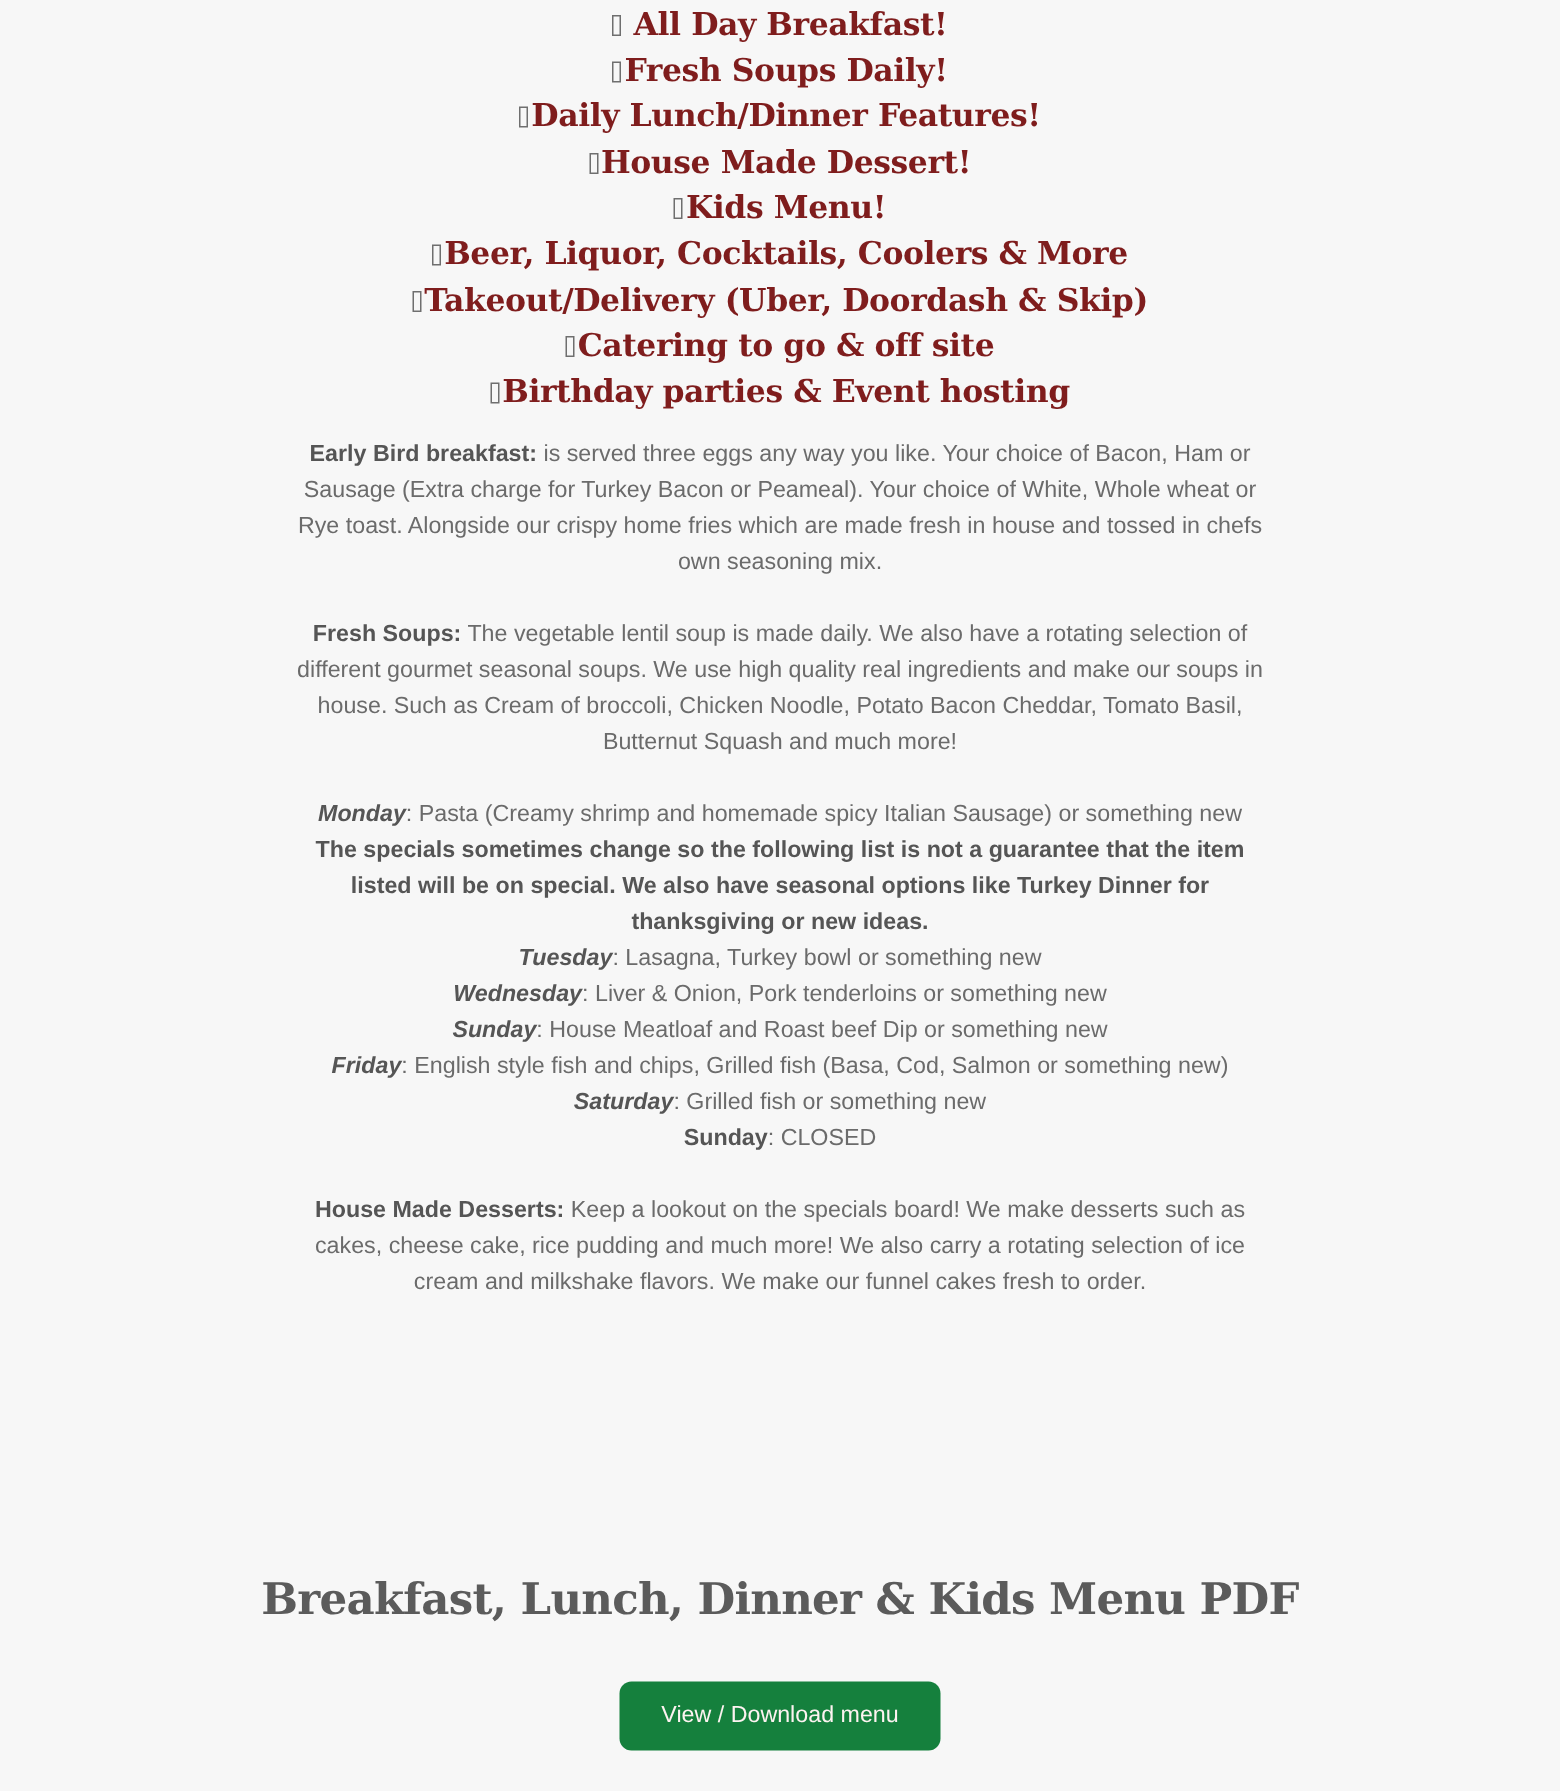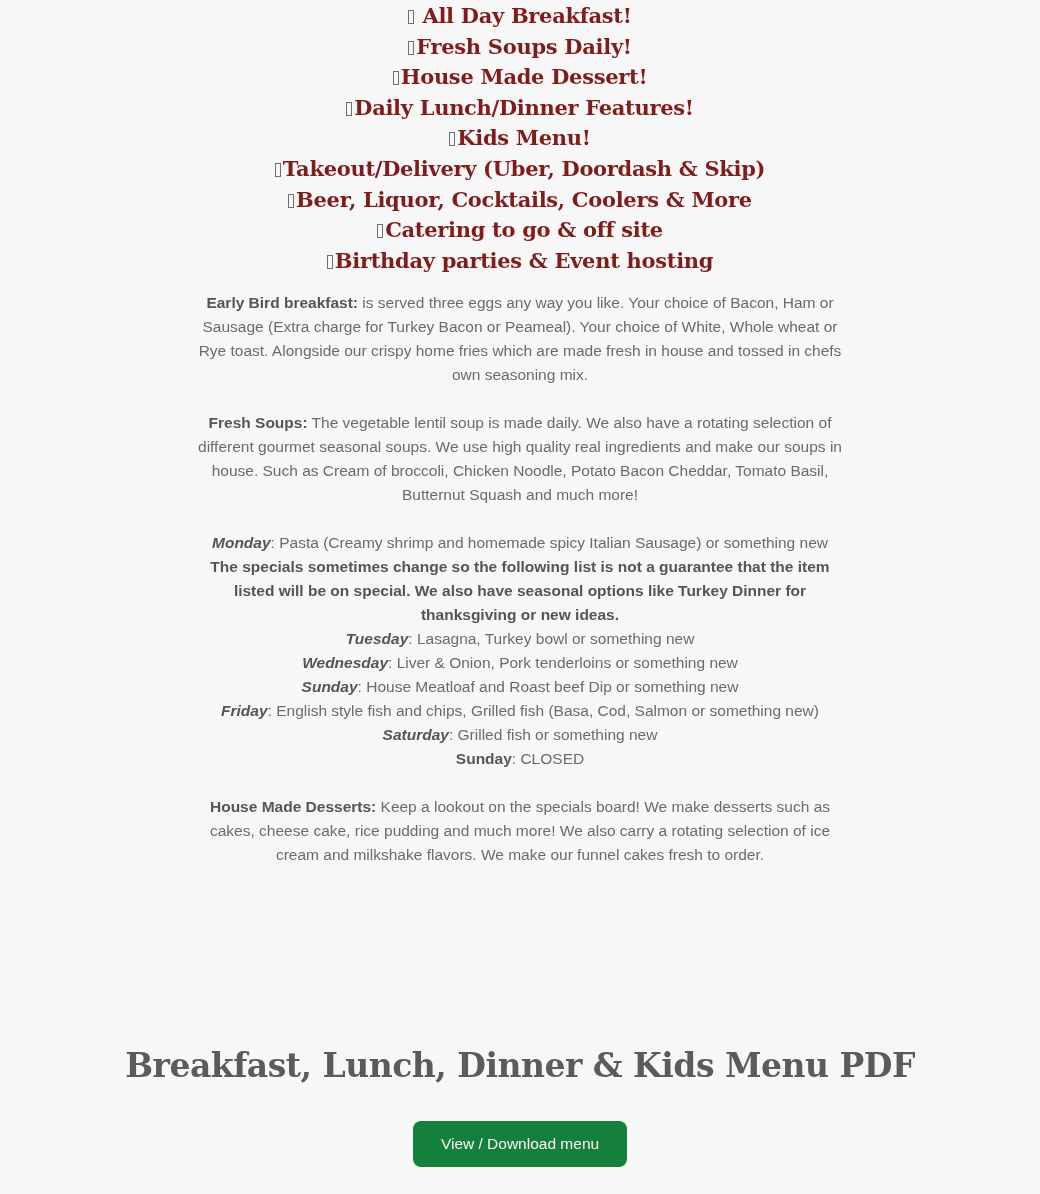--- a/index.html
+++ b/index.html
@@ -54,21 +54,21 @@
   }
   .it { font-style: italic; }
   .body-text { color: #6b6b6b; }
 
   
   .pdf-title {
     margin: 181px 0 0 0;
     text-align: center;
     font-family: "DejaVu Serif", serif;
     font-weight: 700;
-    font-size: 33px;
+    font-size: 29px;
     line-height: 36px;
     letter-spacing: -0.5px;
     color: #5b5b5b;
   }
   .button-row {
     text-align: center;
     margin-top: 37px;
   }
   .download-btn {
     display: inline-block;
@@ -84,25 +84,25 @@
     font-family: "Liberation Sans", sans-serif;
     text-decoration: none;
   }
 </style>
 </head>
 <body>
 
 <div class="features">
   <div class="feature-line sp"><span class="tofu"></span><span>All Day Breakfast!</span></div>
   <div class="feature-line"><span class="tofu"></span><span>Fresh Soups Daily!</span></div>
+  <div class="feature-line"><span class="tofu"></span><span>Daily Lunch/Dinner Features!</span></div>
   <div class="feature-line"><span class="tofu"></span><span>House Made Dessert!</span></div>
-  <div class="feature-line"><span class="tofu"></span><span>Daily Lunch/Dinner Features!</span></div>
   <div class="feature-line"><span class="tofu"></span><span>Kids Menu!</span></div>
+  <div class="feature-line"><span class="tofu"></span><span>Beer, Liquor, Cocktails, Coolers &amp; More</span></div>
   <div class="feature-line"><span class="tofu"></span><span>Takeout/Delivery (Uber, Doordash &amp; Skip)</span></div>
-  <div class="feature-line"><span class="tofu"></span><span>Beer, Liquor, Cocktails, Coolers &amp; More</span></div>
   <div class="feature-line"><span class="tofu"></span><span>Catering to go &amp; off site</span></div>
   <div class="feature-line"><span class="tofu"></span><span>Birthday parties &amp; Event hosting</span></div>
 </div>
 
 <div class="content">
 
   <p class="para"><strong class="lbl">Early Bird breakfast:</strong><span class="body-text"> is served three eggs any way you like. Your choice of Bacon, Ham or Sausage (Extra charge for Turkey Bacon or Peameal). Your choice of White, Whole wheat or Rye toast. Alongside our crispy home fries which are made fresh in house and tossed in chefs own seasoning mix.</span></p>
 
   <p class="para"><strong class="lbl">Fresh Soups:</strong><span class="body-text"> The vegetable lentil soup is made daily. We also have a rotating selection of different gourmet seasonal soups. We use high quality real ingredients and make our soups in house. Such as Cream of broccoli, Chicken Noodle, Potato Bacon Cheddar, Tomato Basil, Butternut Squash and much more!</span></p>
 

